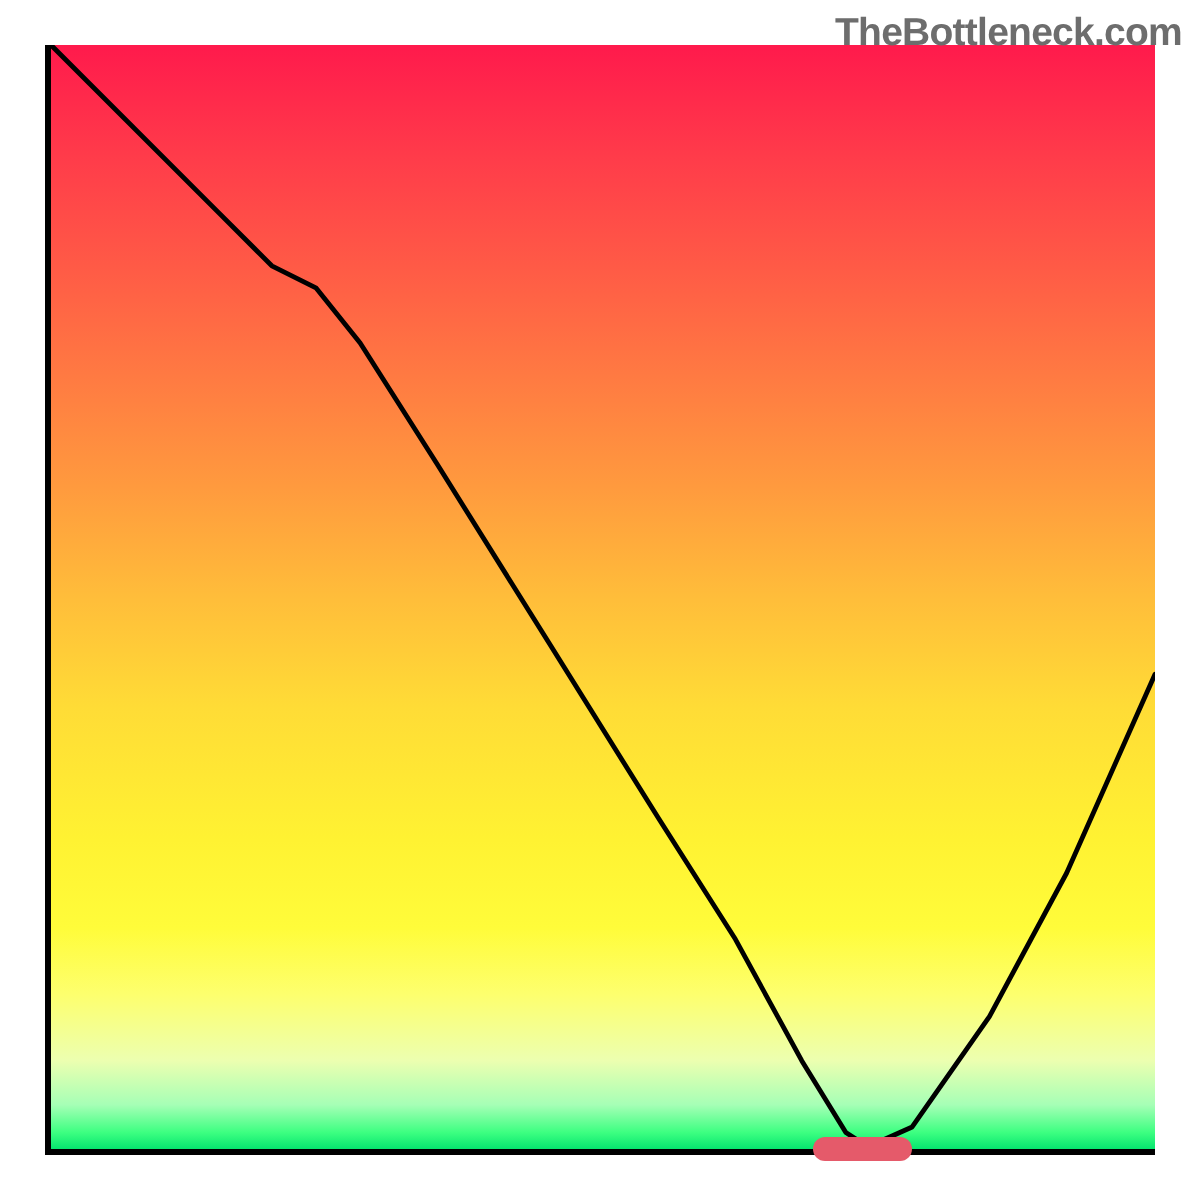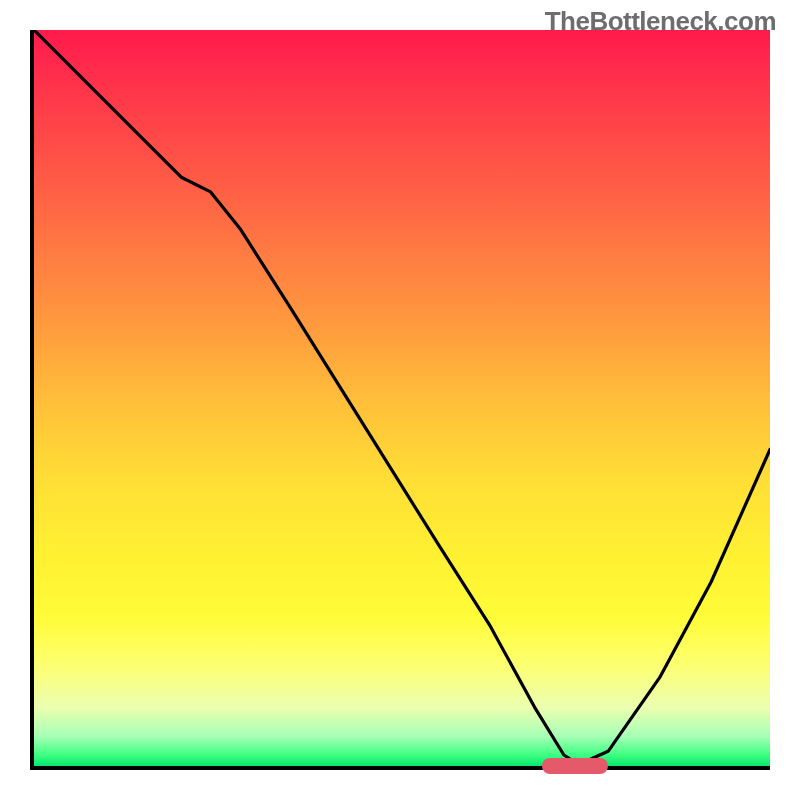--- a/index.html
+++ b/index.html
@@ -12,21 +12,21 @@
     overflow: hidden;
   }
   .container {
     position: relative;
     width: 800px;
     height: 800px;
   }
   .watermark {
     position: absolute;
     top: 6px;
-    right: 24px;
+    right: 12px;
     font-size: 26px;
     font-weight: 600;
     color: #6d6d6d;
     letter-spacing: -0.5px;
     z-index: 10;
   }
   .plot-area {
     position: absolute;
     left: 30px;
     top: 30px;

